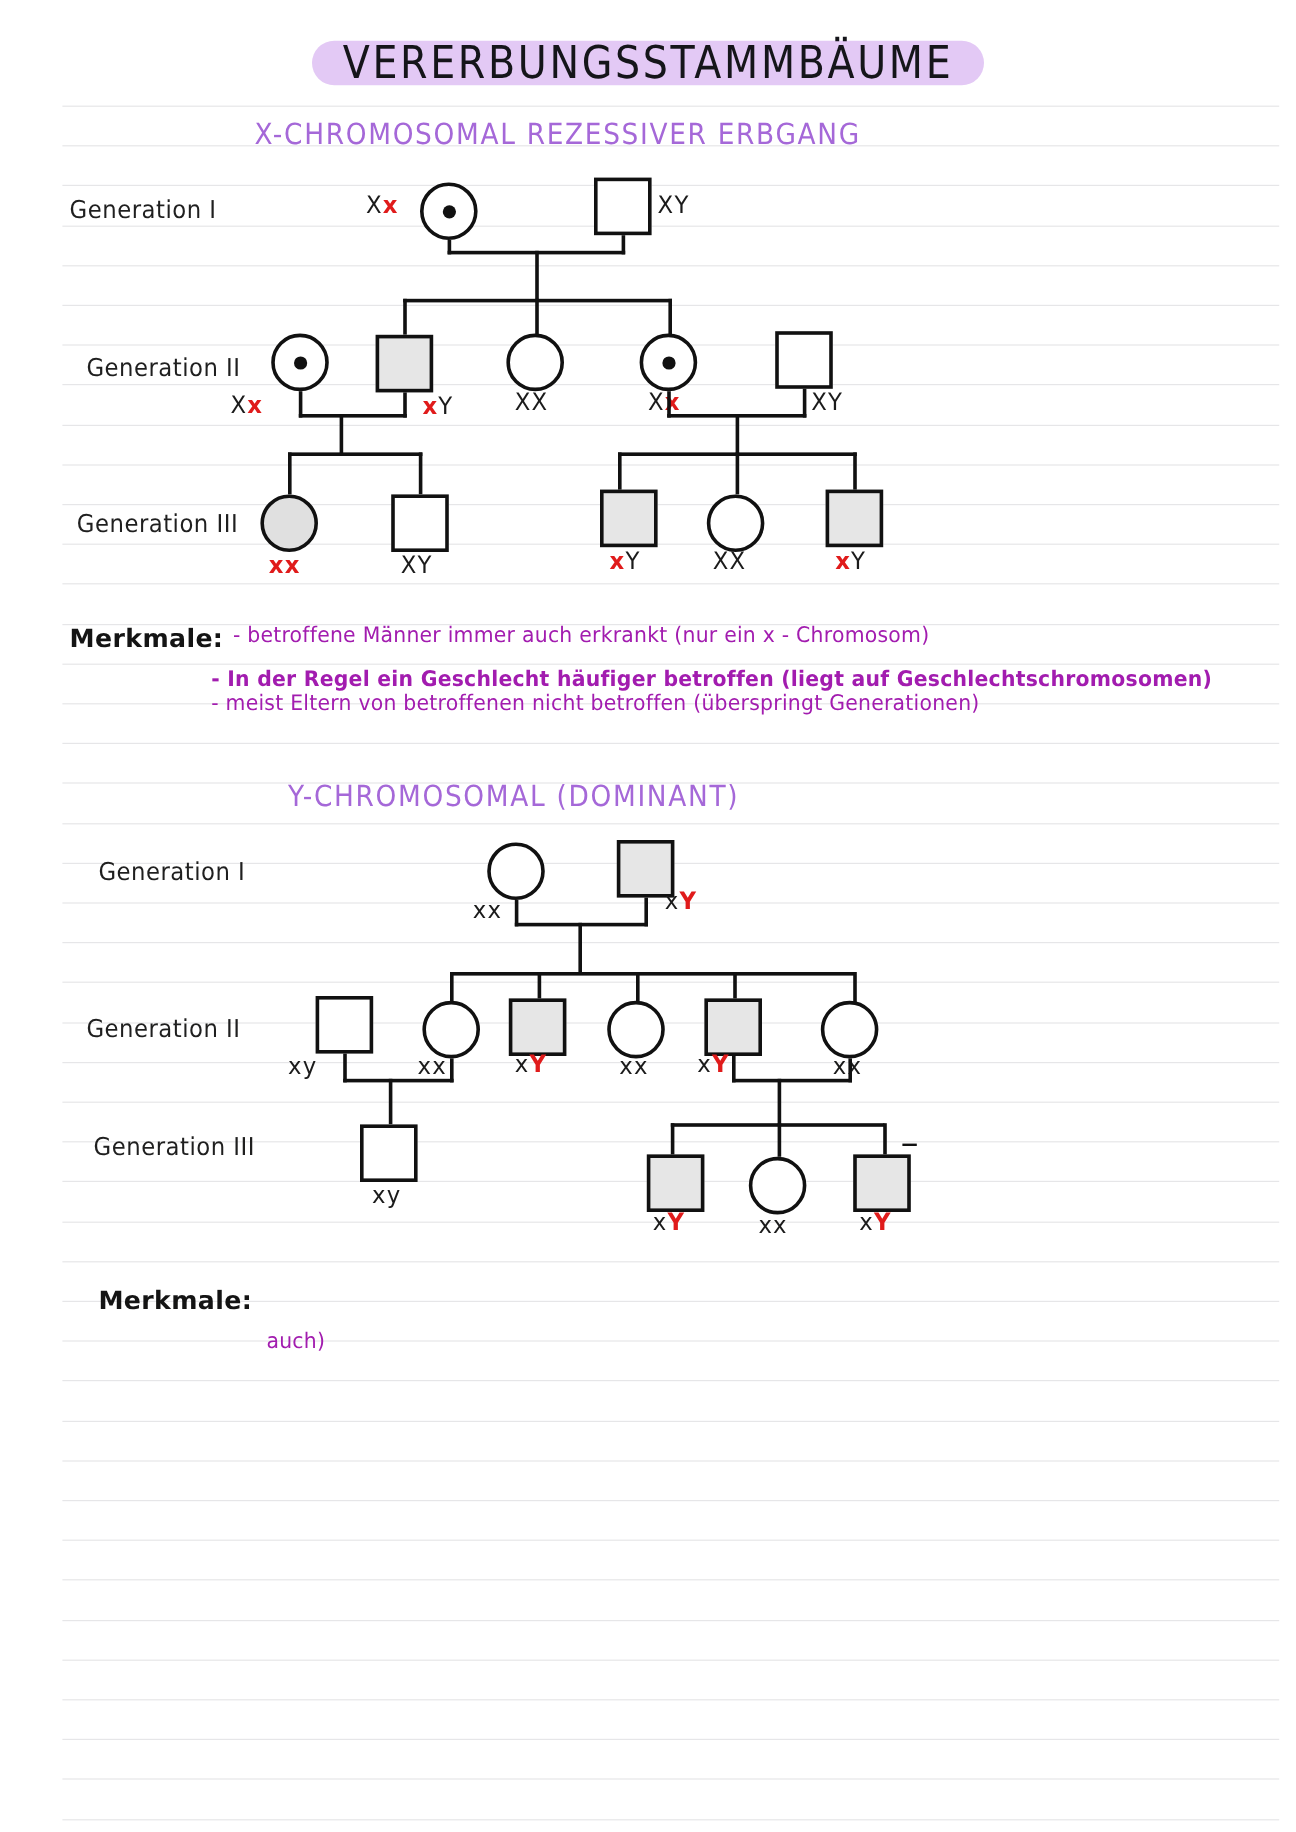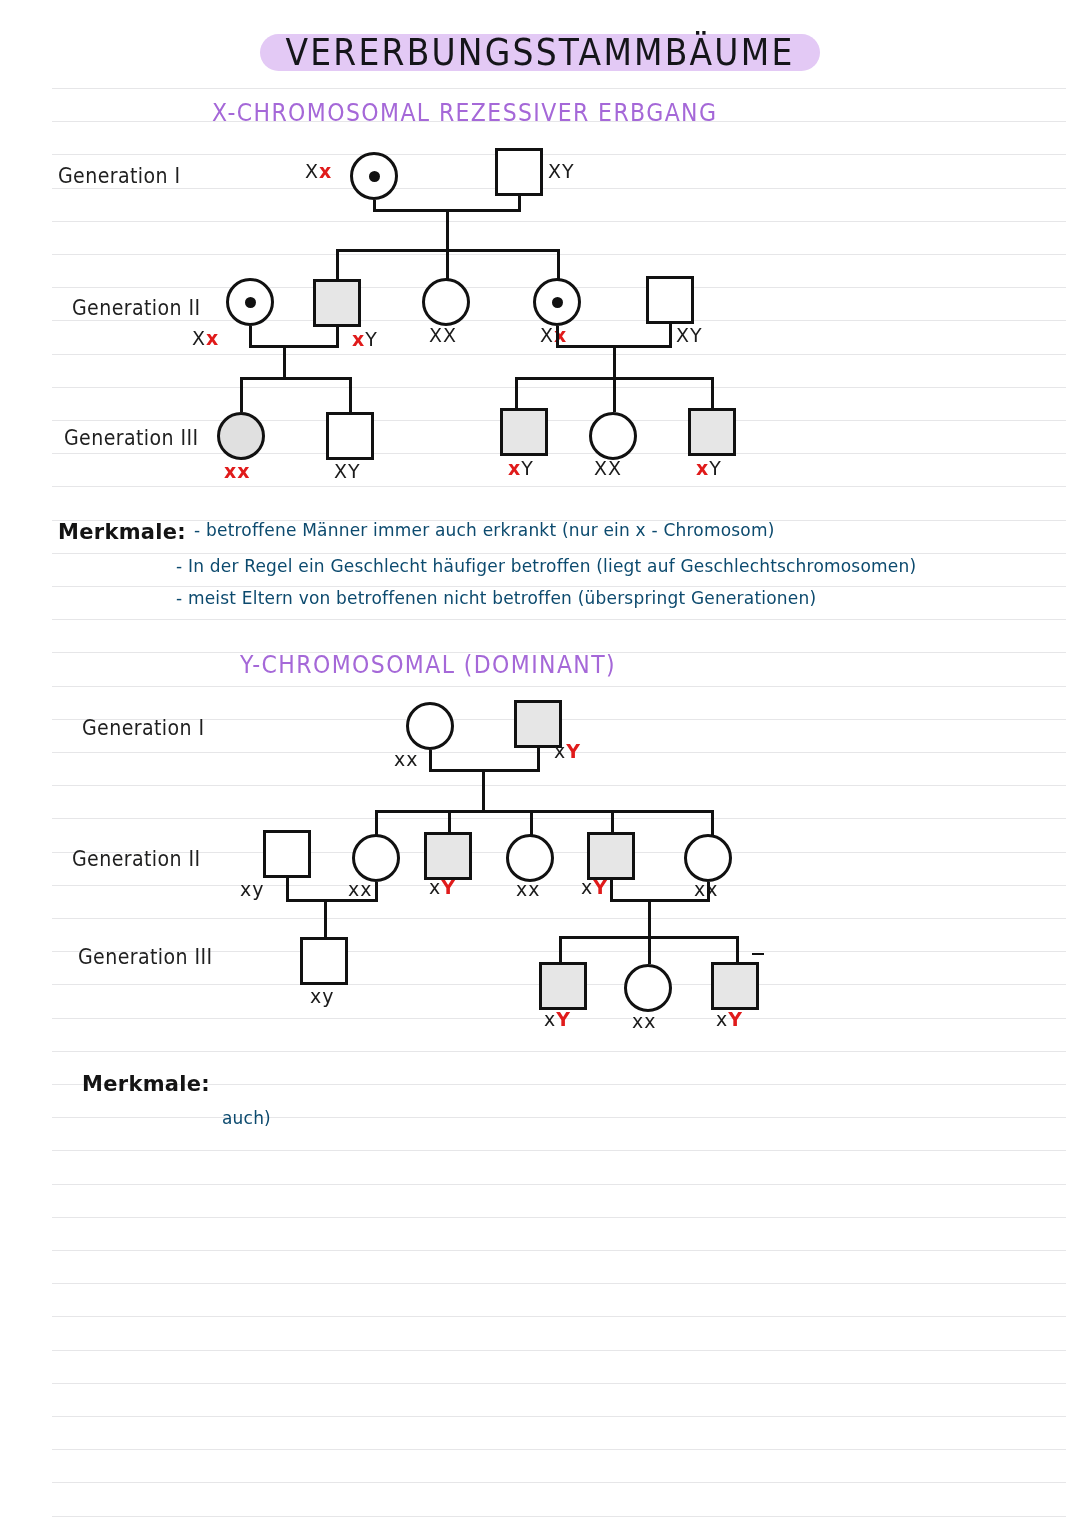--- a/index.html
+++ b/index.html
@@ -73,21 +73,21 @@
   .ln{position:absolute;background:#111;}
   .lh{height:3px;}
   .lv{width:3px;}
 
   
   .note-block{position:absolute;}
   .note-lbl{
     font-size:21px;font-weight:700;color:#141414;letter-spacing:.3px;
   }
   .note-line{
-    font-size:17px;color:#0c4a6e;letter-spacing:.2px;white-space:nowrap;
+    font-size:17px;color:#a21caf;letter-spacing:.2px;white-space:nowrap;
     transform:scaleY(1.05);
   }
 </style>
 </head>
 <body>
 
 <div id="paper-lines">
     <div class="rule" style="top: 88px; background: rgb(230, 230, 232);"></div>
     <div class="rule" style="top: 121px; background: rgb(230, 230, 232);"></div>
     <div class="rule" style="top: 154px; background: rgb(230, 230, 232);"></div>
@@ -259,22 +259,22 @@
   </div>
   <div class="geno" style="left:696px;top:457px;">
     <span class="r">x</span><span class="b">Y</span>
   </div>
 
   <div class="note-block" style="left:58px;top:520px;">
     <div style="display:flex;align-items:flex-start;gap:8px;">
       <span class="note-lbl">Merkmale:</span>
       <span class="note-line">- betroffene Männer immer auch erkrankt (nur ein x - Chromosom)</span>
     </div>
-    <div class="note-line" style="margin-left:118px;margin-top:12px;">- In der Regel ein Geschlecht häufiger betroffen (liegt auf Geschlechtschromosomen)</div>
-    <div class="note-line" style="margin-left:118px;margin-top:12px;">- meist Eltern von betroffenen nicht betroffen (überspringt Generationen)</div>
+    <div class="note-line" style="margin-left:118px;margin-top:12px;font-weight:bold;">- In der Regel ein Geschlecht häufiger betroffen (liegt auf Geschlechtschromosomen)</div>
+    <div class="note-line" style="margin-left:118px;margin-top:0;">- meist Eltern von betroffenen nicht betroffen (überspringt Generationen)</div>
   </div>
 
   <div class="section-head" style="left:240px;top:652px;">Y-CHROMOSOMAL (DOMINANT)</div>
 
   <div class="gen-label" style="left:82px;top:716px;">Generation I</div>
   <div class="gen-label" style="left:72px;top:847px;">Generation II</div>
   <div class="gen-label" style="left:78px;top:945px;">Generation III</div>
 
   <div class="node" style="left:406px;top:702px;">
     <div class="ci"></div>

